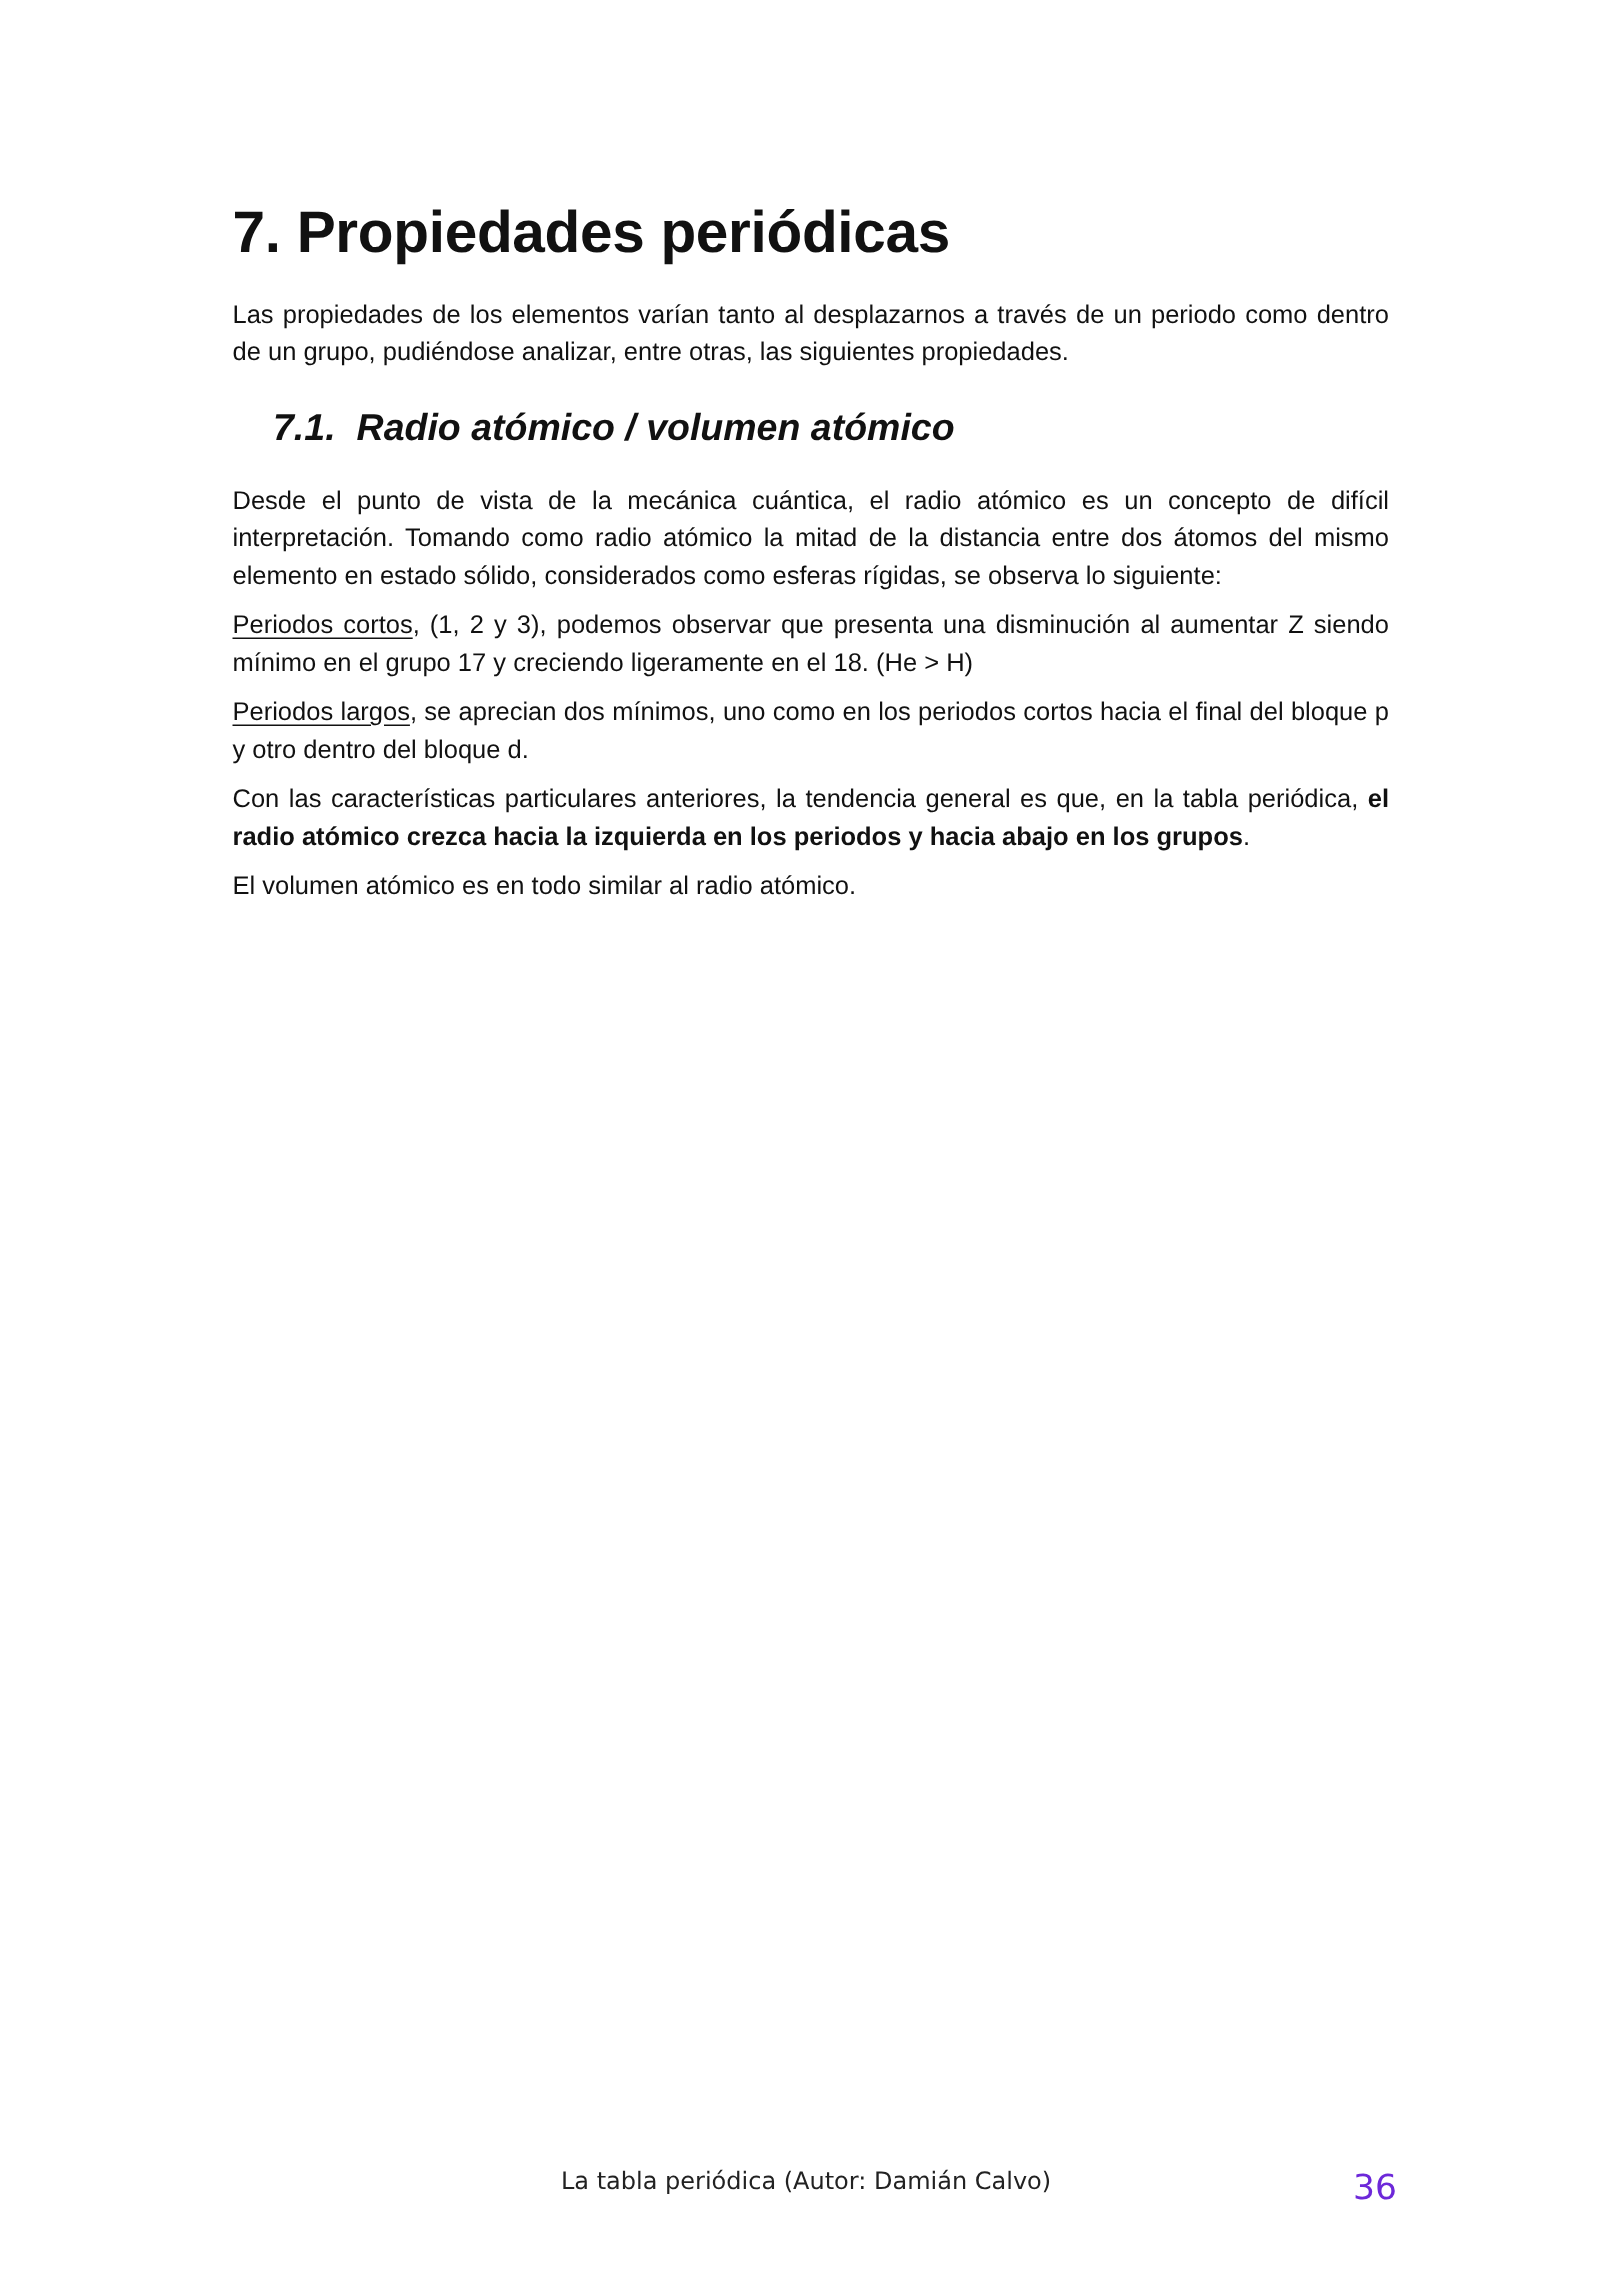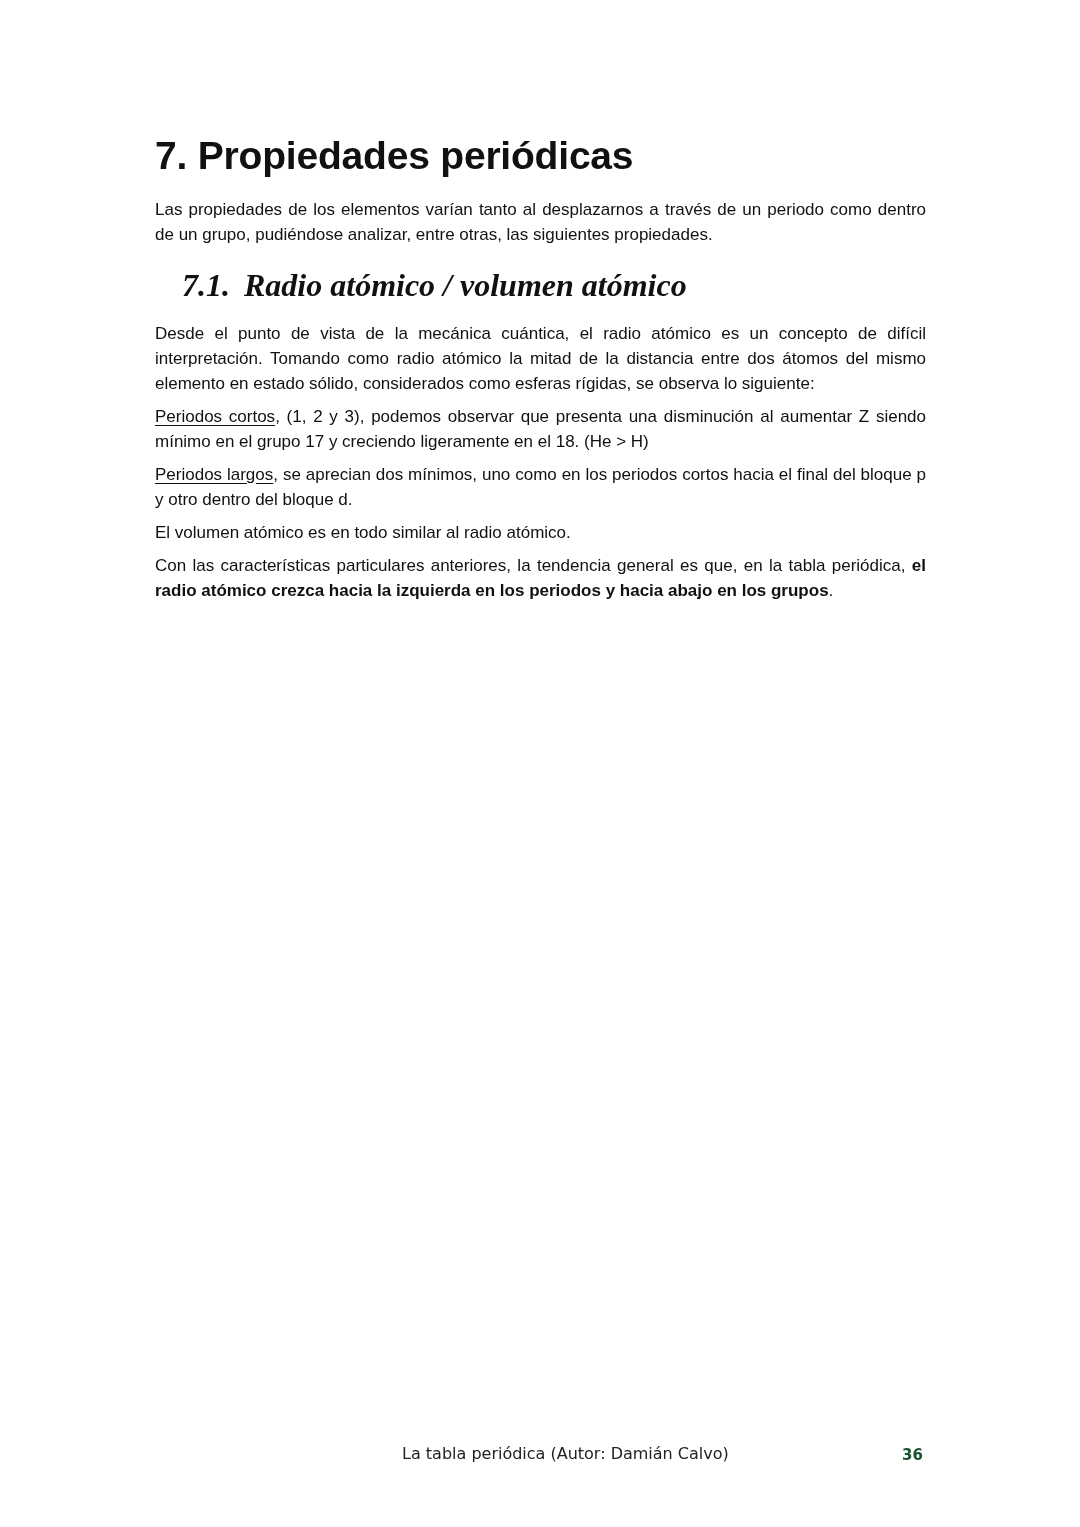--- a/index.html
+++ b/index.html
@@ -29,70 +29,68 @@
       letter-spacing: -0.2px;
     }
     .p {
       font-size: 17px;
       line-height: 25px;
       margin: 0;
       text-align: justify;
     }
     .p-intro { margin-top: 23px; }
     .h2 {
-      font-size: 32px;
+      font-size: 25px;
       font-weight: bold;
       font-style: italic;
       margin: 0;
       margin-top: 22px;
       margin-left: 27px;
       line-height: 32px;
-      font-family: Liberation Serif, serif;
     }
     .h2 .num { margin-right: 14px; }
     .p-desde { margin-top: 20px; }
     .p-gap { margin-top: 8px; }
     .u {
       text-decoration: underline;
       text-underline-offset: 3px;
     }
     .b { font-weight: bold; }
     .footer-text {
       position: absolute;
-      left: 402px;
+      left: 374px;
       top: 1444px;
       font-family: "DejaVu Sans", sans-serif;
       font-size: 16px;
       color: #222;
     }
     .footer-page {
       position: absolute;
       left: 902px;
       top: 1446px;
       font-family: "DejaVu Sans", sans-serif;
-      font-size: 15px;
-      color: #14532d;
-      font-weight: bold;
+      font-size: 23px;
+      color: #6d28d9;
     }
   </style>
 </head>
 <body>
 
 <div class="page-content">
   <h1 class="h1">7. Propiedades periódicas</h1>
 
   <p class="p p-intro">Las propiedades de los elementos varían tanto al desplazarnos a través de un periodo como dentro de un grupo, pudiéndose analizar, entre otras, las siguientes propiedades.</p>
 
   <h2 class="h2"><span class="num">7.1.</span><span>Radio atómico / volumen atómico</span></h2>
 
   <p class="p p-desde">Desde el punto de vista de la mecánica cuántica, el radio atómico es un concepto de difícil interpretación. Tomando como radio atómico la mitad de la distancia entre dos átomos del mismo elemento en estado sólido, considerados como esferas rígidas, se observa lo siguiente:</p>
 
   <p class="p p-gap"><span class="u">Periodos cortos</span><span>, (1, 2 y 3), podemos observar que presenta una disminución al aumentar Z siendo mínimo en el grupo 17 y creciendo ligeramente en el 18. (He &gt; H)</span></p>
 
   <p class="p p-gap"><span class="u">Periodos largos</span><span>, se aprecian dos mínimos, uno como en los periodos cortos hacia el final del bloque p y otro dentro del bloque d.</span></p>
 
+  <p class="p p-gap"><span>Con las características particulares anteriores, la tendencia general es que, en la tabla periódica, </span><span class="b">el radio atómico crezca hacia la izquierda en los periodos y hacia abajo en los grupos</span><span>.</span></p>
+
   <p class="p p-gap">El volumen atómico es en todo similar al radio atómico.</p>
-
-  <p class="p p-gap"><span>Con las características particulares anteriores, la tendencia general es que, en la tabla periódica, </span><span class="b">el radio atómico crezca hacia la izquierda en los periodos y hacia abajo en los grupos</span><span>.</span></p>
 </div>
 
 <div class="footer-text">La tabla periódica (Autor: Damián Calvo)</div>
 <div class="footer-page">36</div>
 
 </body></html>

